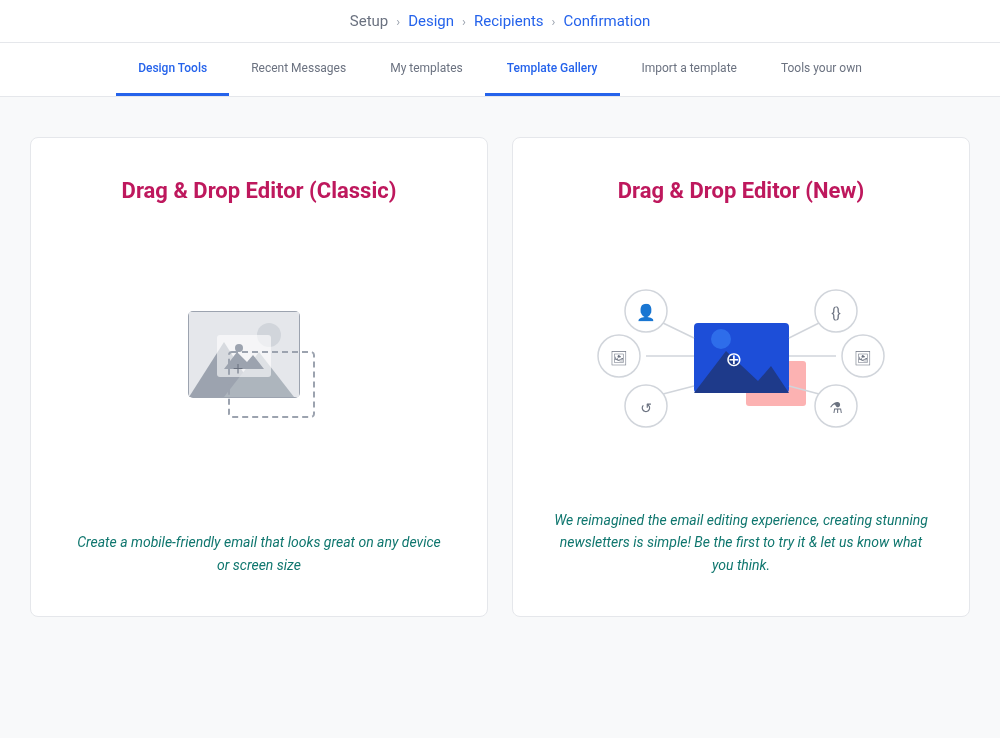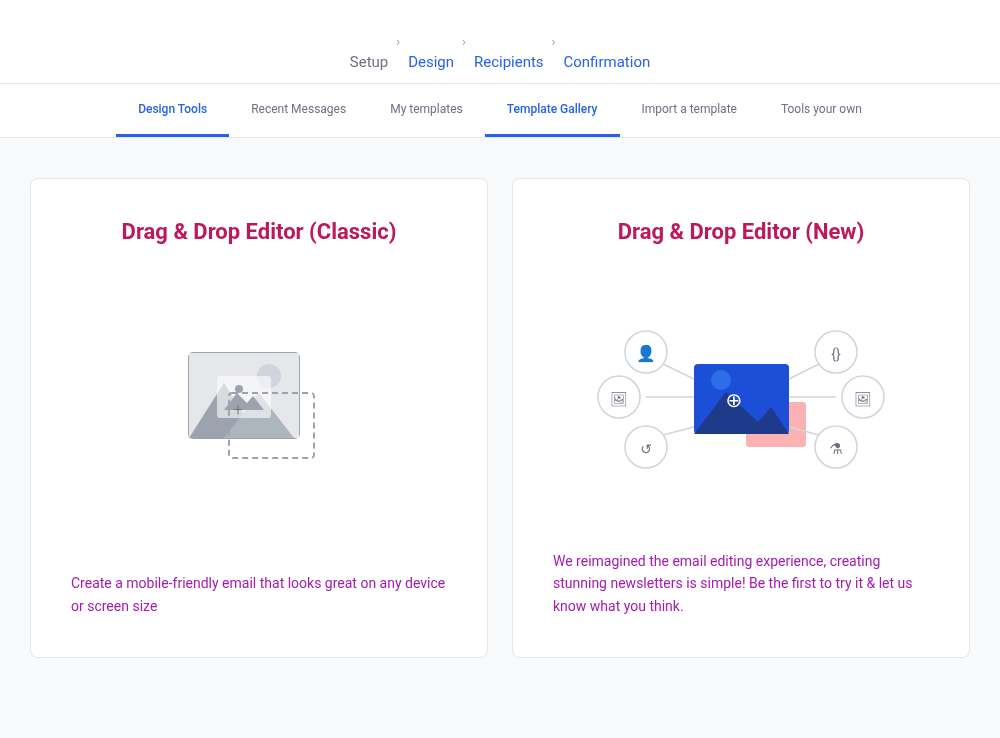--- a/index.html
+++ b/index.html
@@ -15,21 +15,20 @@
       border-bottom: 1px solid #e5e7eb;
       padding: 12px 0;
       display: flex;
       justify-content: center;
       align-items: center;
       gap: 8px;
     }
     .breadcrumb-item {
       font-size: 15px;
       color: #6b7280;
-      margin-top: 41px;
     }
     .breadcrumb-item.active {
       color: #2563eb;
     }
     .breadcrumb-separator {
       color: #9ca3af;
       font-size: 13px;
     }
 
     
@@ -94,23 +93,25 @@
       flex: 1;
       display: flex;
       align-items: center;
       justify-content: center;
       width: 100%;
       margin: 30px 0;
     }
 
     .card-description {
       font-size: 14px;
-      color: #a21caf;
+      color: #0f766e;
+      text-align: center;
       line-height: 1.6;
       margin-top: auto;
+      font-style: italic;
     }
   </style>
 </head>
 <body>
 
 <div class="breadcrumb-bar">
   <span class="breadcrumb-item">Setup</span>
   <span class="breadcrumb-separator">›</span>
   <span class="breadcrumb-item active">Design</span>
   <span class="breadcrumb-separator">›</span>

